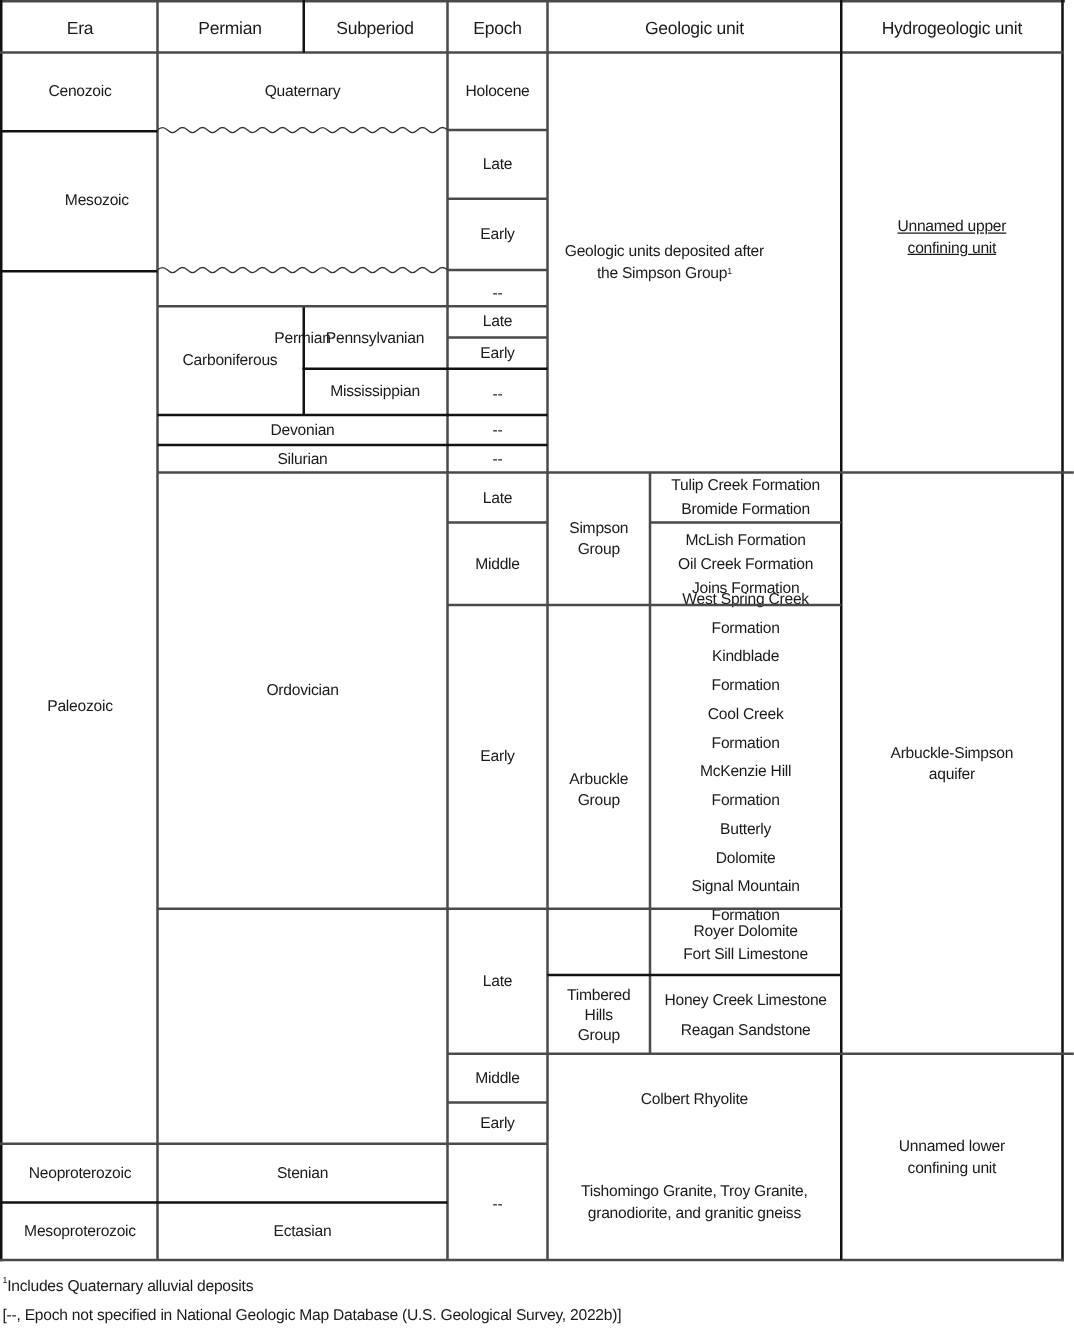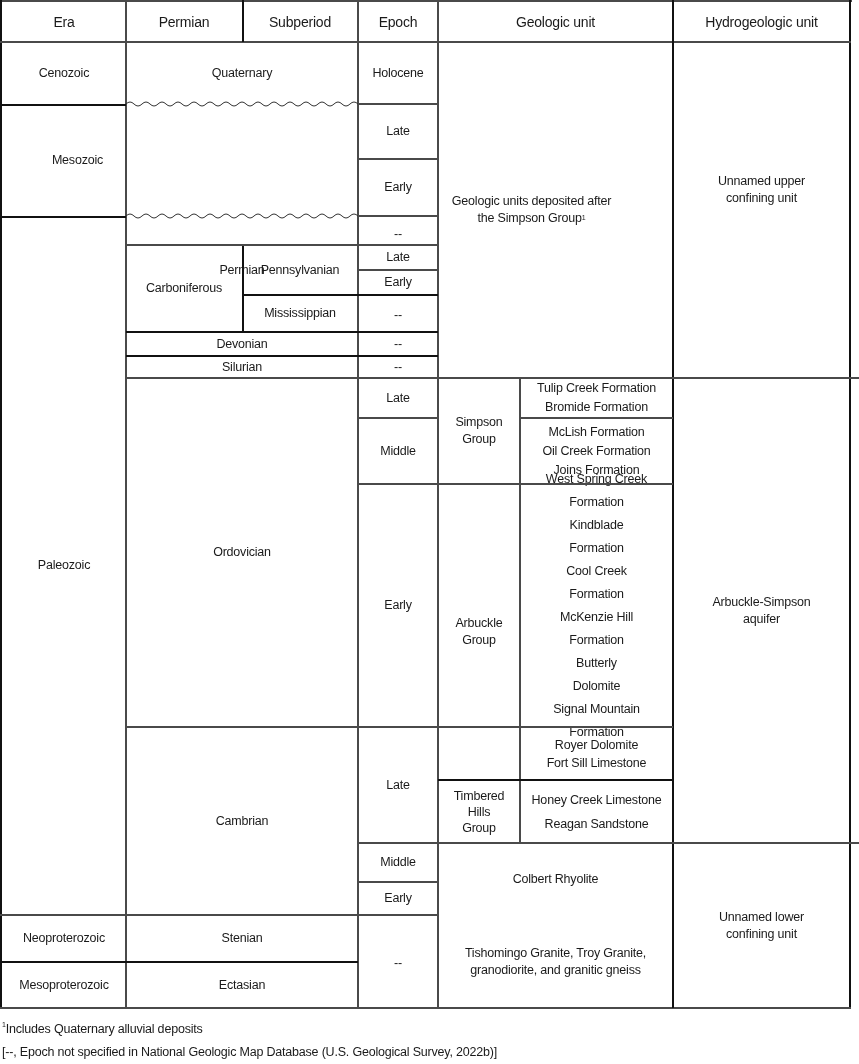--- a/index.html
+++ b/index.html
@@ -39,21 +39,20 @@
   <div class="cell" style="left:2px;top:962px;width:124px;height:46px;">Mesoproterozoic</div>
 
   <div class="cell" style="left:126px;top:42px;width:232px;height:62px;">Quaternary</div>
   <div class="cell" style="left:126px;top:216px;width:232px;height:29px;margin-top:40px;">Permian</div>
   <div class="cell" style="left:126px;top:245px;width:116px;height:87px;">Carboniferous</div>
   <div class="cell" style="left:242px;top:245px;width:116px;height:50px;">Pennsylvanian</div>
   <div class="cell" style="left:242px;top:295px;width:116px;height:37px;">Mississippian</div>
   <div class="cell" style="left:126px;top:332px;width:232px;height:24px;">Devonian</div>
   <div class="cell" style="left:126px;top:356px;width:232px;height:22px;">Silurian</div>
   <div class="cell" style="left:126px;top:378px;width:232px;height:349px;">Ordovician</div>
-  <div class="cell" style="left:126px;top:727px;width:232px;height:188px;">Cambrian</div>
   <div class="cell" style="left:126px;top:915px;width:232px;height:47px;">Stenian</div>
   <div class="cell" style="left:126px;top:962px;width:232px;height:46px;">Ectasian</div>
 
   <div class="cell" style="left:358px;top:42px;width:80px;height:62px;">Holocene</div>
   <div class="cell" style="left:358px;top:104px;width:80px;height:55px;">Late</div>
   <div class="cell" style="left:358px;top:159px;width:80px;height:57px;">Early</div>
   <div class="cell" style="left:358px;top:216px;width:80px;height:29px;padding-top:8px;">--</div>
   <div class="cell" style="left:358px;top:245px;width:80px;height:25px;">Late</div>
   <div class="cell" style="left:358px;top:270px;width:80px;height:25px;">Early</div>
   <div class="cell" style="left:358px;top:295px;width:80px;height:37px;padding-top:4px;">--</div>
@@ -130,21 +129,21 @@
     <span>Honey Creek Limestone</span>
     <span>Reagan Sandstone</span>
   </div>
 
   <div class="cell" style="left:438px;top:843px;width:235px;height:72px;">Colbert Rhyolite</div>
   <div class="cell stack" style="left:438px;top:915px;width:235px;height:93px;">
     <span>Tishomingo Granite, Troy Granite,</span>
     <span>granodiorite, and granitic gneiss</span>
   </div>
 
-  <div class="cell stack" style="left:673px;top:42px;width:177px;height:296px;">
+  <div class="cell stack" style="left:673px;top:42px;width:177px;height:296px;text-decoration:underline;">
     <span>Unnamed upper</span>
     <span>confining unit</span>
   </div>
   <div class="cell stack" style="left:673px;top:378px;width:177px;height:465px;">
     <span>Arbuckle-Simpson</span>
     <span>aquifer</span>
   </div>
   <div class="cell stack" style="left:673px;top:843px;width:177px;height:165px;">
     <span>Unnamed lower</span>
     <span>confining unit</span>

